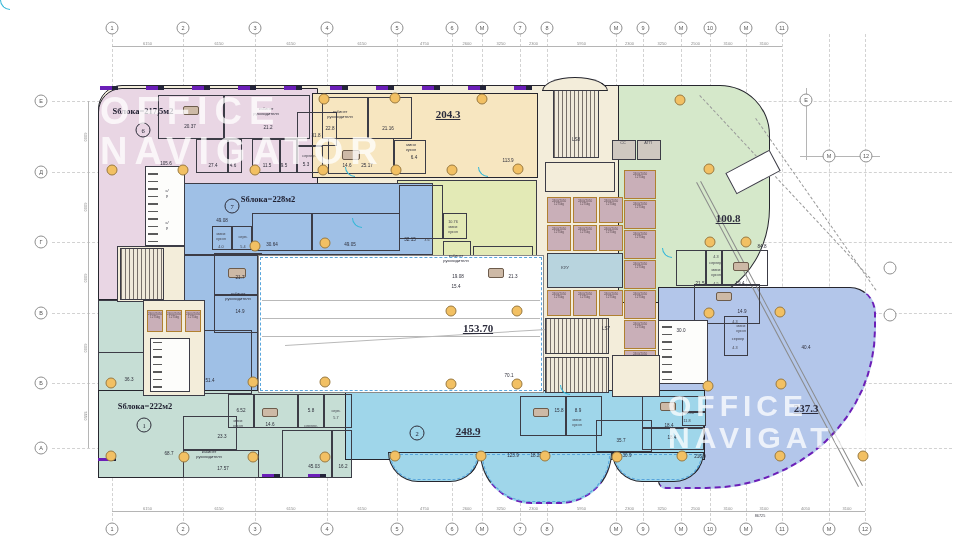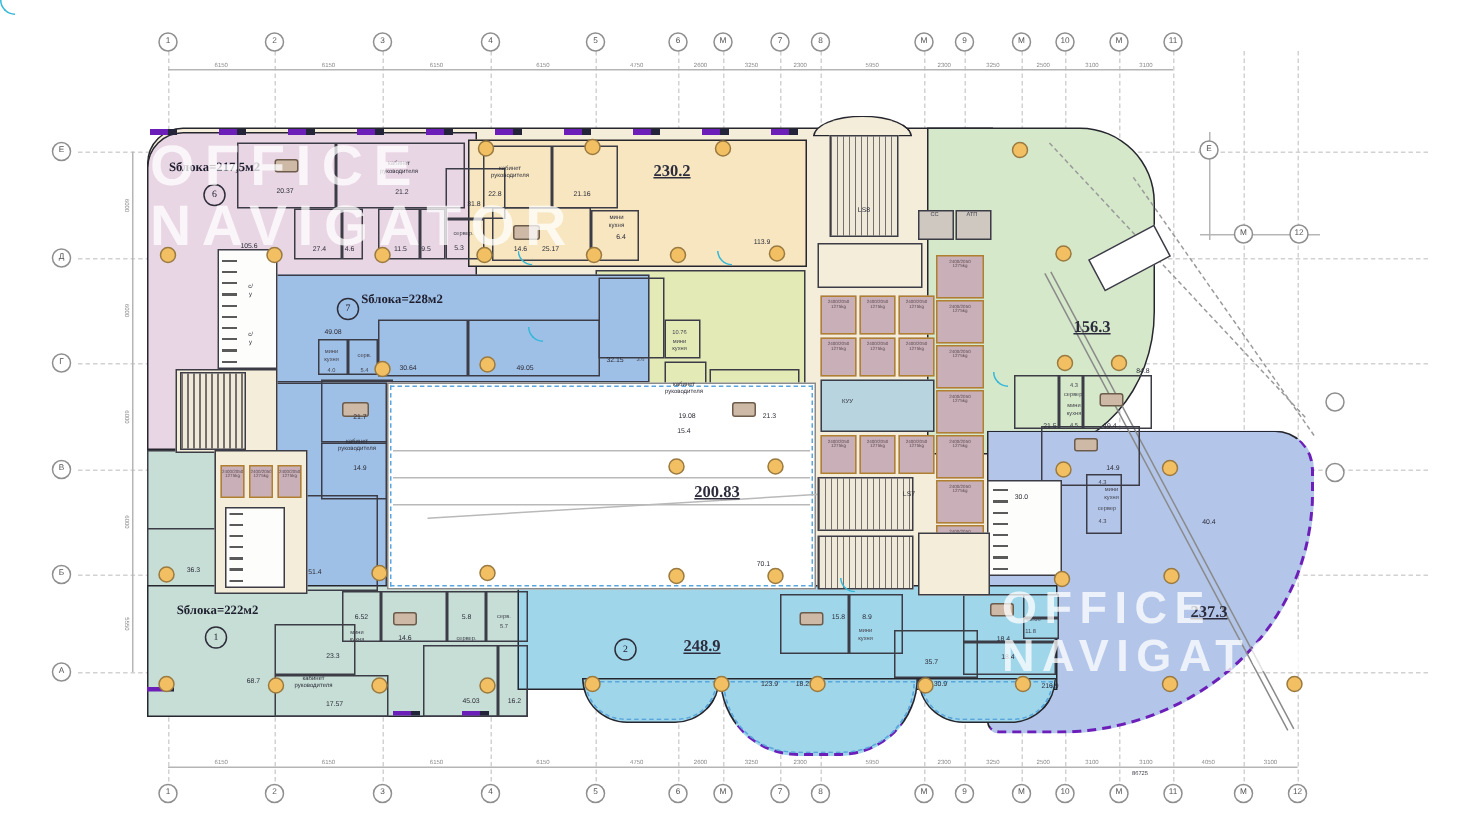--- a/index.html
+++ b/index.html
@@ -318,23 +318,23 @@
       <div class="col" style="left: 682px; top: 456px;"></div>
       <div class="col" style="left: 780px; top: 456px;"></div>
       <div class="col" style="left: 863px; top: 456px;"></div>
       <div class="lbl b" style="left: 143px; top: 111px;">Sблока=217,5м2</div>
       <div class="lbl c" style="left: 143px; top: 130px;">6</div>
       <div class="lbl b" style="left: 268px; top: 199px;">Sблока=228м2</div>
       <div class="lbl c" style="left: 232px; top: 206px;">7</div>
       <div class="lbl b" style="left: 145px; top: 406px;">Sблока=222м2</div>
       <div class="lbl c" style="left: 144px; top: 425px;">1</div>
       <div class="lbl c" style="left: 417px; top: 433px;">2</div>
-      <div class="lbl a" style="left: 448px; top: 114px;">230.2</div>
-      <div class="lbl a" style="left: 728px; top: 218px;">156.3</div>
-      <div class="lbl a" style="left: 478px; top: 328px;">200.83</div>
+      <div class="lbl a" style="left: 448px; top: 114px;">204.3</div>
+      <div class="lbl a" style="left: 728px; top: 218px;">100.8</div>
+      <div class="lbl a" style="left: 478px; top: 328px;">153.70</div>
       <div class="lbl a" style="left: 468px; top: 431px;">248.9</div>
       <div class="lbl a" style="left: 806px; top: 408px;">237.3</div>
       <div class="lbl n" style="left: 190px; top: 127px;">20.37</div>
       <div class="lbl r" style="left: 266px; top: 112px;">кабинет
 руководителя</div>
       <div class="lbl n" style="left: 268px; top: 128px;">21.2</div>
       <div class="lbl r" style="left: 340px; top: 115px;">кабинет
 руководителя</div>
       <div class="lbl n" style="left: 330px; top: 129px;">22.8</div>
       <div class="lbl n" style="left: 388px; top: 129px;">21.16</div>

